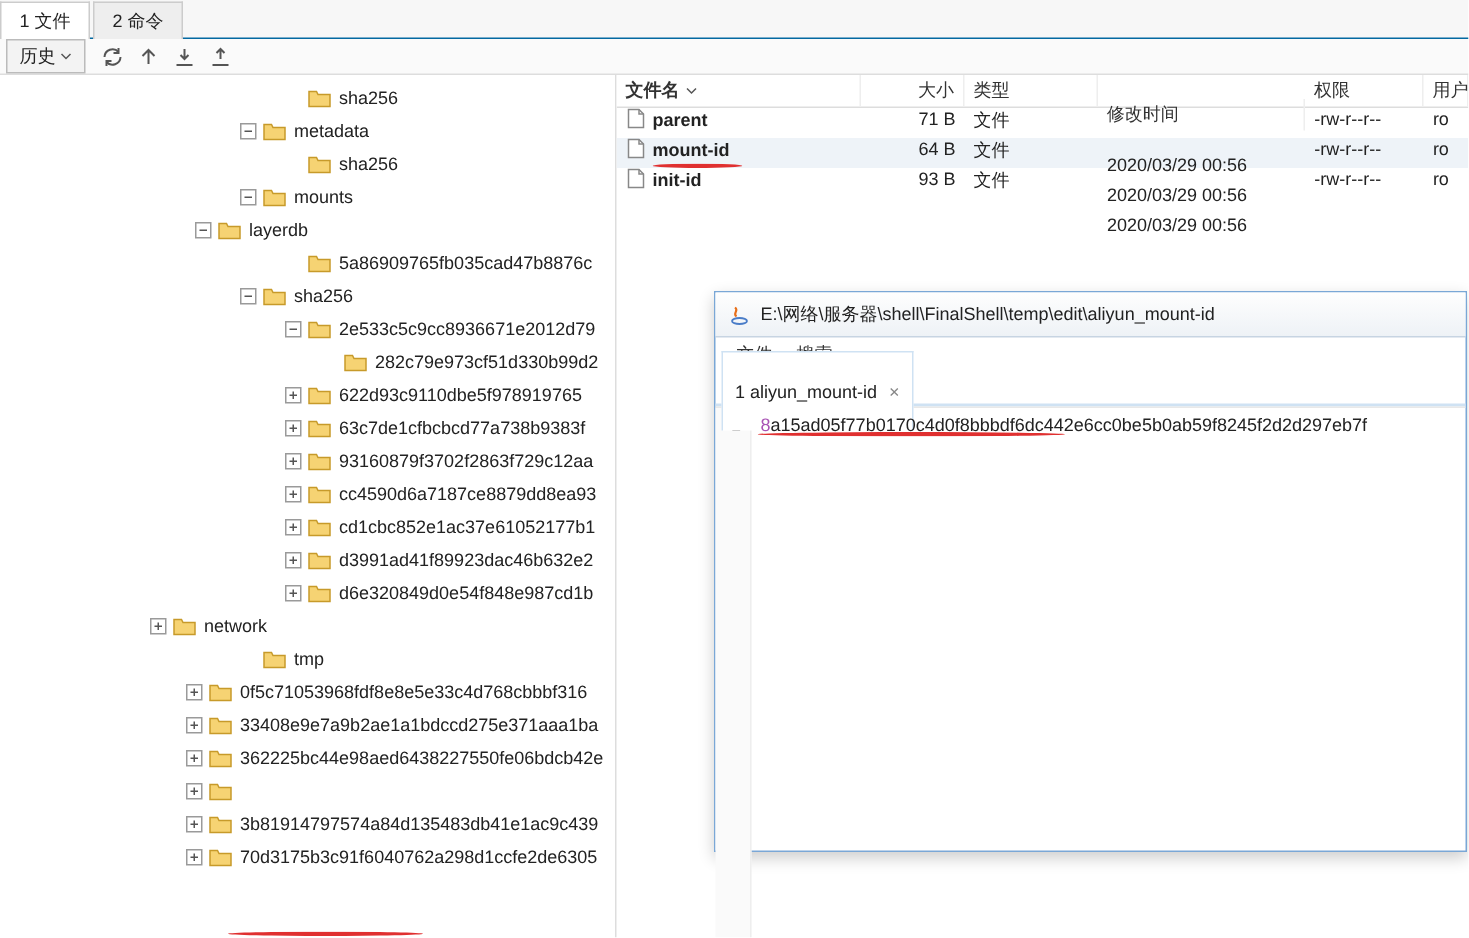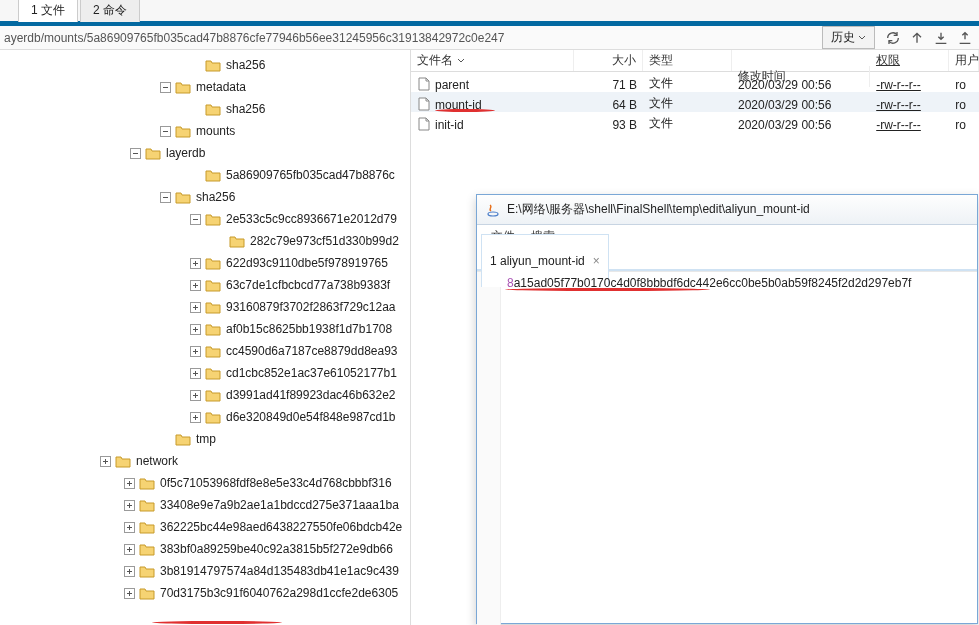--- a/index.html
+++ b/index.html
@@ -1,46 +1,46 @@
 <!DOCTYPE html>
 <html><head>
 <meta charset="utf-8">
 <style>
 * { margin:0; padding:0; box-sizing:border-box; font-family:"Microsoft YaHei","SimSun",Tahoma,sans-serif; font-size:12px; }
 body { width:979px; height:625px; background:#fff; overflow:hidden; position:relative; color:#222; }
 
 
-.top-tabs { display:flex; align-items:flex-end; height:26px; border-bottom:5px solid #0369a1; padding-left:18px; background:#f7f7f7; }
+.top-tabs { display:flex; align-items:flex-end; height:26px; border-bottom:1px solid #0369a1; background:#f7f7f7; }
 .top-tab { display:flex; align-items:center; padding:4px 12px 3px; border:1px solid #ccc; border-bottom:none; background:#eee; margin-right:2px; position:relative; top:1px; }
 .top-tab.active { background:#fff; }
 
 
 .path-row { display:flex; align-items:center; height:24px; border-bottom:1px solid #ddd; background:#fafafa; }
 .path-input { flex:1; min-width:0; white-space:nowrap; overflow:hidden; text-overflow:ellipsis; color:#555; padding:0 4px; }
 .hist-btn { padding:2px 8px; border:1px solid #bbb; background:#f3f3f3; margin:0 4px; white-space:nowrap; display:flex; align-items:center;}
 .hist-btn svg { margin-left:3px; }
 .tb-icons { display:flex; align-items:center; gap:8px; padding:0 6px; }
 .tb-icons svg { width:16px; height:16px; stroke:#555; fill:none; stroke-width:2; }
 
 
 .main { display:flex; height:calc(625px - 26px - 24px); }
 .tree-pane { width:411px; overflow:auto; border-right:1px solid #ddd; padding:4px 0 4px 0; }
 .tree-pane::-webkit-scrollbar { height:10px; width:10px; }
 
 .list-pane { flex:1; overflow:hidden; }
 .list-header { display:flex; align-items:center; height:22px; border-bottom:1px solid #ddd; background:#fff; color:#333; }
 .list-header > div { padding:0 6px; display:flex; align-items:center; height:100%; border-right:1px solid #eee; white-space:nowrap; }
-.col-name { width:165px; }
+.col-name { width:165px;font-weight:bold; }
 .col-size { width:70px; text-align:right; justify-content:flex-end; }
 .col-type { width:90px; }
 .col-mtime { width:140px;margin-top:31px; }
-.col-perm { width:80px;text-decoration:underline; }
+.col-perm { width:80px; }
 .col-user { width:30px; }
 .sort-ind svg { margin-left:4px; }
-.list-body .row { display:flex; align-items:flex-end; height:20px; }
+.list-body .row { display:flex; align-items:flex-start; height:20px; }
 .list-body .row:nth-child(2){ background:#eef3f8; }
 .list-body .row > div { padding:0 6px; white-space:nowrap; overflow:hidden; }
 .file-ico { display:inline-block; width:14px; height:14px; margin-right:4px; vertical-align:-2px; }
 
 
 .tree { list-style:none; white-space:nowrap; }
 .tree li { list-style:none; }
 .node { display:flex; align-items:center; height:22px; }
 .indent { display:inline-block; height:22px; }
 .exp { width:11px; height:11px; border:1px solid #9a9a9a; background:#fff; display:inline-flex; align-items:center; justify-content:center; margin-right:4px; cursor:pointer;}
@@ -48,21 +48,21 @@
 .exp.plus::after { content:''; position:absolute; width:1px; height:5px; background:#555; }
 .exp-ph { width:11px; height:11px; margin-right:4px; display:inline-block; }
 .folder-ico { width:16px; height:14px; margin-right:5px; display:inline-block; }
 .folder-ico svg { width:16px; height:14px; display:block; }
 .label { color:#222; }
 
 
 .redline { position:absolute; height:3px; border-bottom:3px solid #e03030; border-radius:50%; pointer-events:none; }
 
 
-.editor { position:absolute; left:476px; top:194px; width:502px; height:430px; background:#fff; border:1px solid #7aa7d6; box-shadow:0 4px 10px rgba(0,0,0,.2); }
+.editor { position:absolute; left:476px; top:194px; width:502px; height:374px; background:#fff; border:1px solid #7aa7d6; box-shadow:0 4px 10px rgba(0,0,0,.2); }
 .editor-title { display:flex; align-items:center; height:30px; background:linear-gradient(#fefefe,#eef2f6); border-bottom:1px solid #c7d4e2; padding:0 8px;}
 .editor-title .java-ico { width:16px; height:16px; margin-right:6px; }
 .editor-menu { display:flex; height:22px; align-items:flex-end; padding:0 6px;}
 .editor-menu span { padding:2px 8px; color:#333; }
 .editor-tabs { display:flex; align-items:center; height:24px; border-bottom:2px solid #cfe2f3; padding-left:4px;}
 .editor-tab { display:flex; align-items:center; padding:19px 8px; border:1px solid #cfe2f3; border-bottom:none; background:#fff; position:relative; top:2px;text-align:right; }
 .editor-tab .close-x { margin-left:8px; color:#888; }
 .editor-body { display:flex; height:calc(430px - 30px - 22px - 24px); border-top:1px solid #e8e8e8;}
 .gutter { width:24px; text-align:right; color:#9a9a9a; padding:4px 6px 0 0; border-right:1px solid #eee; background:#fafafa;}
 .code { flex:1; padding:4px 6px 0 6px; font-family:Consolas,monospace; font-size:12px; white-space:nowrap; overflow:auto; color:#222; position:relative; }
@@ -75,21 +75,20 @@
 <div class="top-tabs">
   <div class="top-tab active">
       <span>1 文件</span>
     </div>
   <div class="top-tab">
       <span>2 命令</span>
     </div>
 </div>
 
 <div class="path-row">
-  <div class="path-input">ayerdb/mounts/5a86909765fb035cad47b8876cfe77946b56ee31245956c31913842972c0e247</div>
   <div class="hist-btn">
     <span>历史</span>
     <svg width="8" height="6">
         <path d="M1 1l3 3 3-3" stroke="#555" fill="none"></path>
       </svg>
   </div>
   <div class="tb-icons">
     <svg viewBox="0 0 24 24">
         <path d="M4 12a8 8 0 0 1 14-5M20 12a8 8 0 0 1-14 5"></path>
         <path d="M18 3v5h-5M6 21v-5h5"></path>
@@ -257,32 +256,20 @@
         </li>
       <li>
           <div class="node">
             <span class="indent" style="width:190px"></span>
             <span class="exp plus" style="position:relative"></span>
             <span class="folder-ico">
               <svg viewBox="0 0 16 14">
                 <path fill="#f6d373" stroke="#c79a2a" d="M1 3h5l1 2h8v8H1z"></path>
               </svg>
             </span>
-            <span class="label">af0b15c8625bb1938f1d7b1708</span>
-          </div>
-        </li>
-      <li>
-          <div class="node">
-            <span class="indent" style="width:190px"></span>
-            <span class="exp plus" style="position:relative"></span>
-            <span class="folder-ico">
-              <svg viewBox="0 0 16 14">
-                <path fill="#f6d373" stroke="#c79a2a" d="M1 3h5l1 2h8v8H1z"></path>
-              </svg>
-            </span>
             <span class="label">cc4590d6a7187ce8879dd8ea93</span>
           </div>
         </li>
       <li>
           <div class="node">
             <span class="indent" style="width:190px"></span>
             <span class="exp plus" style="position:relative"></span>
             <span class="folder-ico">
               <svg viewBox="0 0 16 14">
                 <path fill="#f6d373" stroke="#c79a2a" d="M1 3h5l1 2h8v8H1z"></path>
@@ -306,48 +293,48 @@
       <li>
           <div class="node">
             <span class="indent" style="width:190px"></span>
             <span class="exp plus" style="position:relative"></span>
             <span class="folder-ico">
               <svg viewBox="0 0 16 14">
                 <path fill="#f6d373" stroke="#c79a2a" d="M1 3h5l1 2h8v8H1z"></path>
               </svg>
             </span>
             <span class="label">d6e320849d0e54f848e987cd1b</span>
+          </div>
+        </li>
+      <li>
+          <div class="node">
+            <span class="indent" style="width:100px"></span>
+            <span class="exp plus" style="position:relative"></span>
+            <span class="folder-ico">
+              <svg viewBox="0 0 16 14">
+                <path fill="#f6d373" stroke="#c79a2a" d="M1 3h5l1 2h8v8H1z"></path>
+              </svg>
+            </span>
+            <span class="label">network</span>
           </div>
         </li>
       <li>
           <div class="node">
             <span class="indent" style="width:160px"></span>
             <span class="exp-ph"></span>
             <span class="folder-ico">
               <svg viewBox="0 0 16 14">
                 <path fill="#f6d373" stroke="#c79a2a" d="M1 3h5l1 2h8v8H1z"></path>
               </svg>
             </span>
             <span class="label">tmp</span>
           </div>
         </li>
       <li>
           <div class="node">
-            <span class="indent" style="width:100px"></span>
-            <span class="exp plus" style="position:relative"></span>
-            <span class="folder-ico">
-              <svg viewBox="0 0 16 14">
-                <path fill="#f6d373" stroke="#c79a2a" d="M1 3h5l1 2h8v8H1z"></path>
-              </svg>
-            </span>
-            <span class="label">network</span>
-          </div>
-        </li>
-      <li>
-          <div class="node">
             <span class="indent" style="width:124px"></span>
             <span class="exp plus" style="position:relative"></span>
             <span class="folder-ico">
               <svg viewBox="0 0 16 14">
                 <path fill="#f6d373" stroke="#c79a2a" d="M1 3h5l1 2h8v8H1z"></path>
               </svg>
             </span>
             <span class="label">0f5c71053968fdf8e8e5e33c4d768cbbbf316</span>
           </div>
         </li>
@@ -377,21 +364,20 @@
         </li>
       <li>
           <div class="node">
             <span class="indent" style="width:124px"></span>
             <span class="exp plus" style="position:relative"></span>
             <span class="folder-ico">
               <svg viewBox="0 0 16 14">
                 <path fill="#f6d373" stroke="#c79a2a" d="M1 3h5l1 2h8v8H1z"></path>
               </svg>
             </span>
-            <span class="label">383bf0a89259be40c92a3815b5f272e9db66</span>
           </div>
         </li>
       <li>
           <div class="node">
             <span class="indent" style="width:124px"></span>
             <span class="exp plus" style="position:relative"></span>
             <span class="folder-ico">
               <svg viewBox="0 0 16 14">
                 <path fill="#f6d373" stroke="#c79a2a" d="M1 3h5l1 2h8v8H1z"></path>
               </svg>

